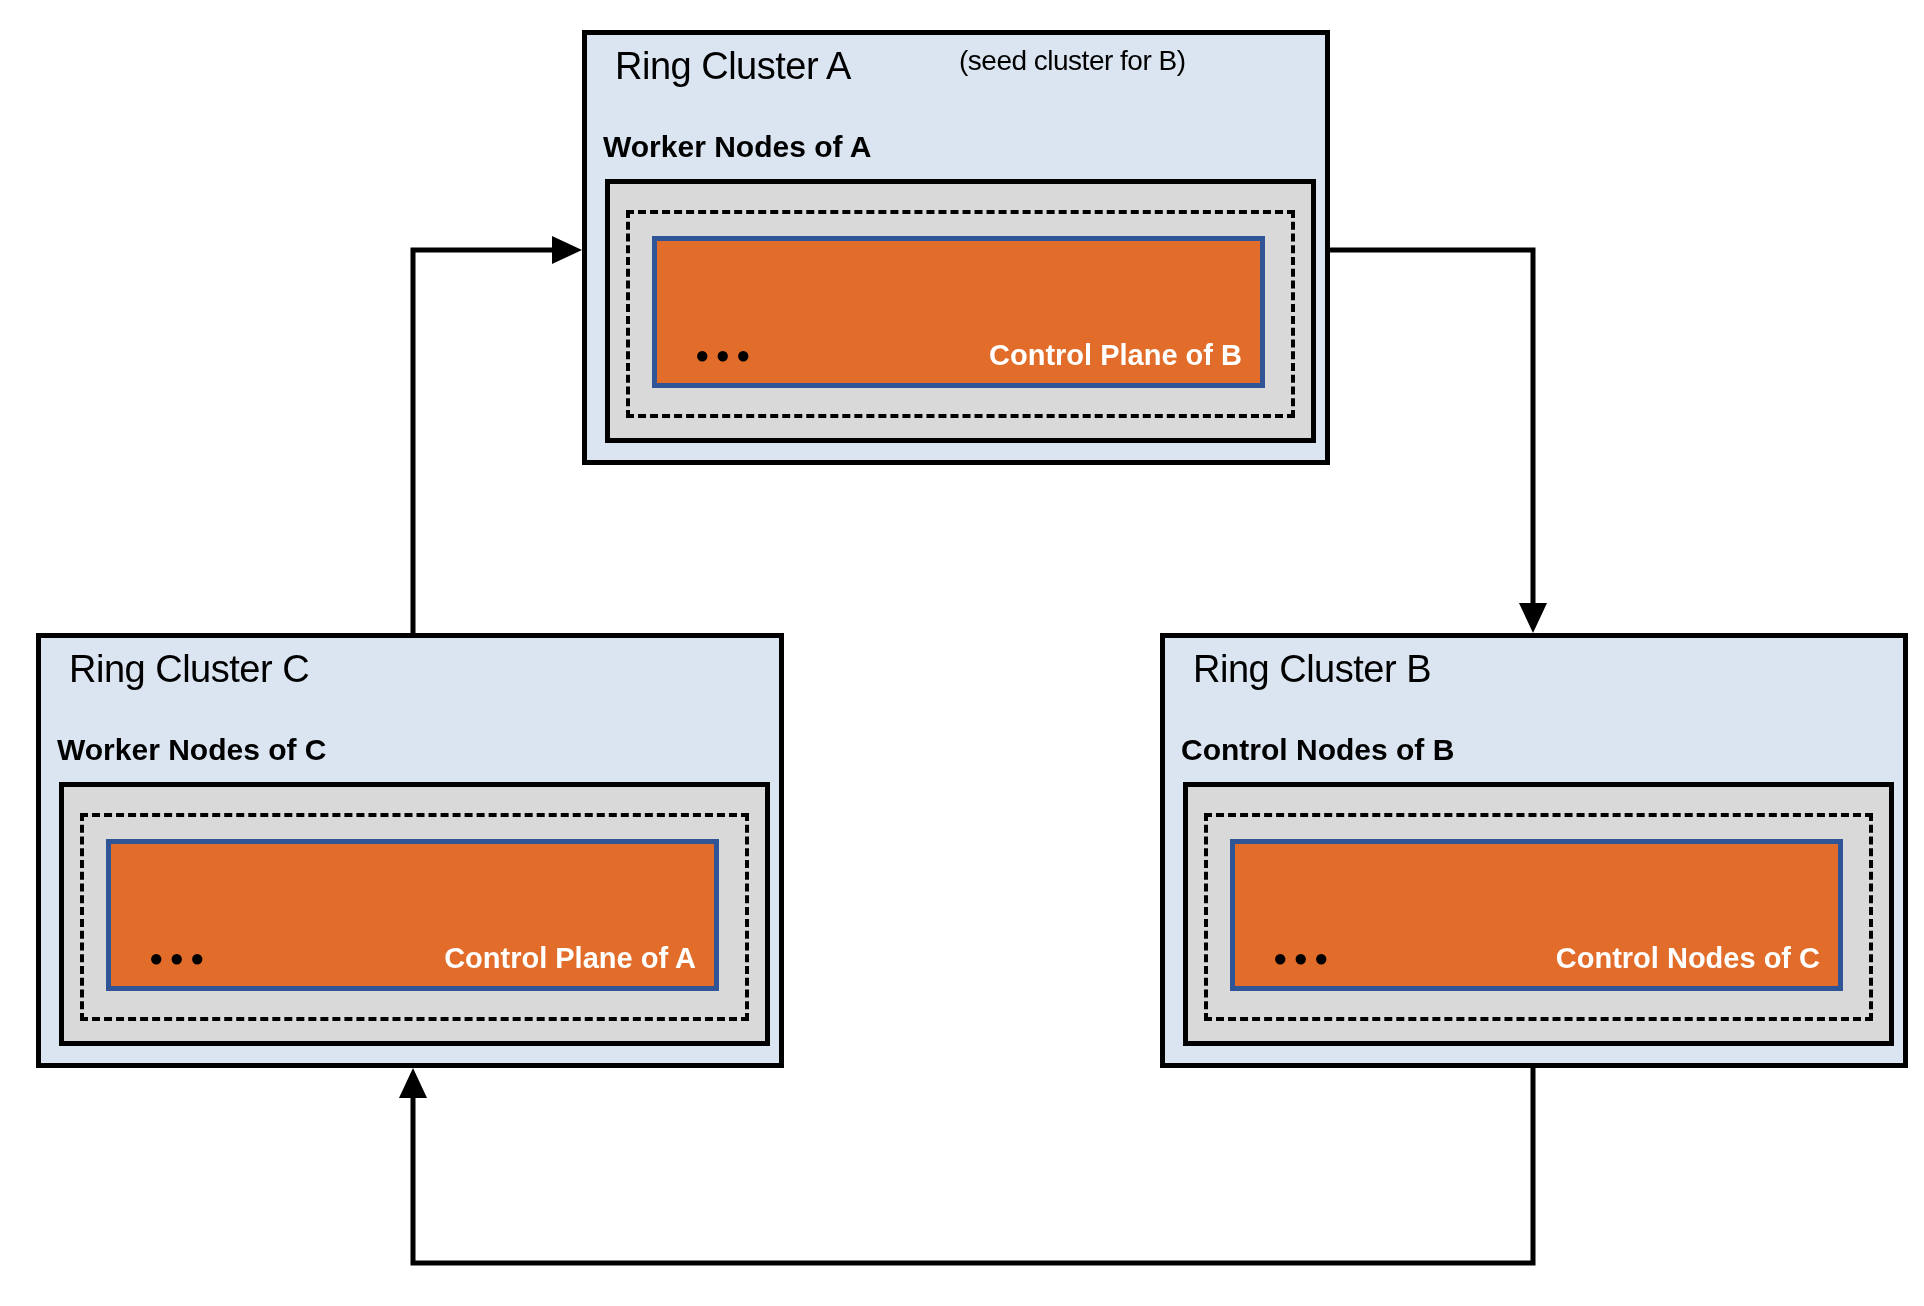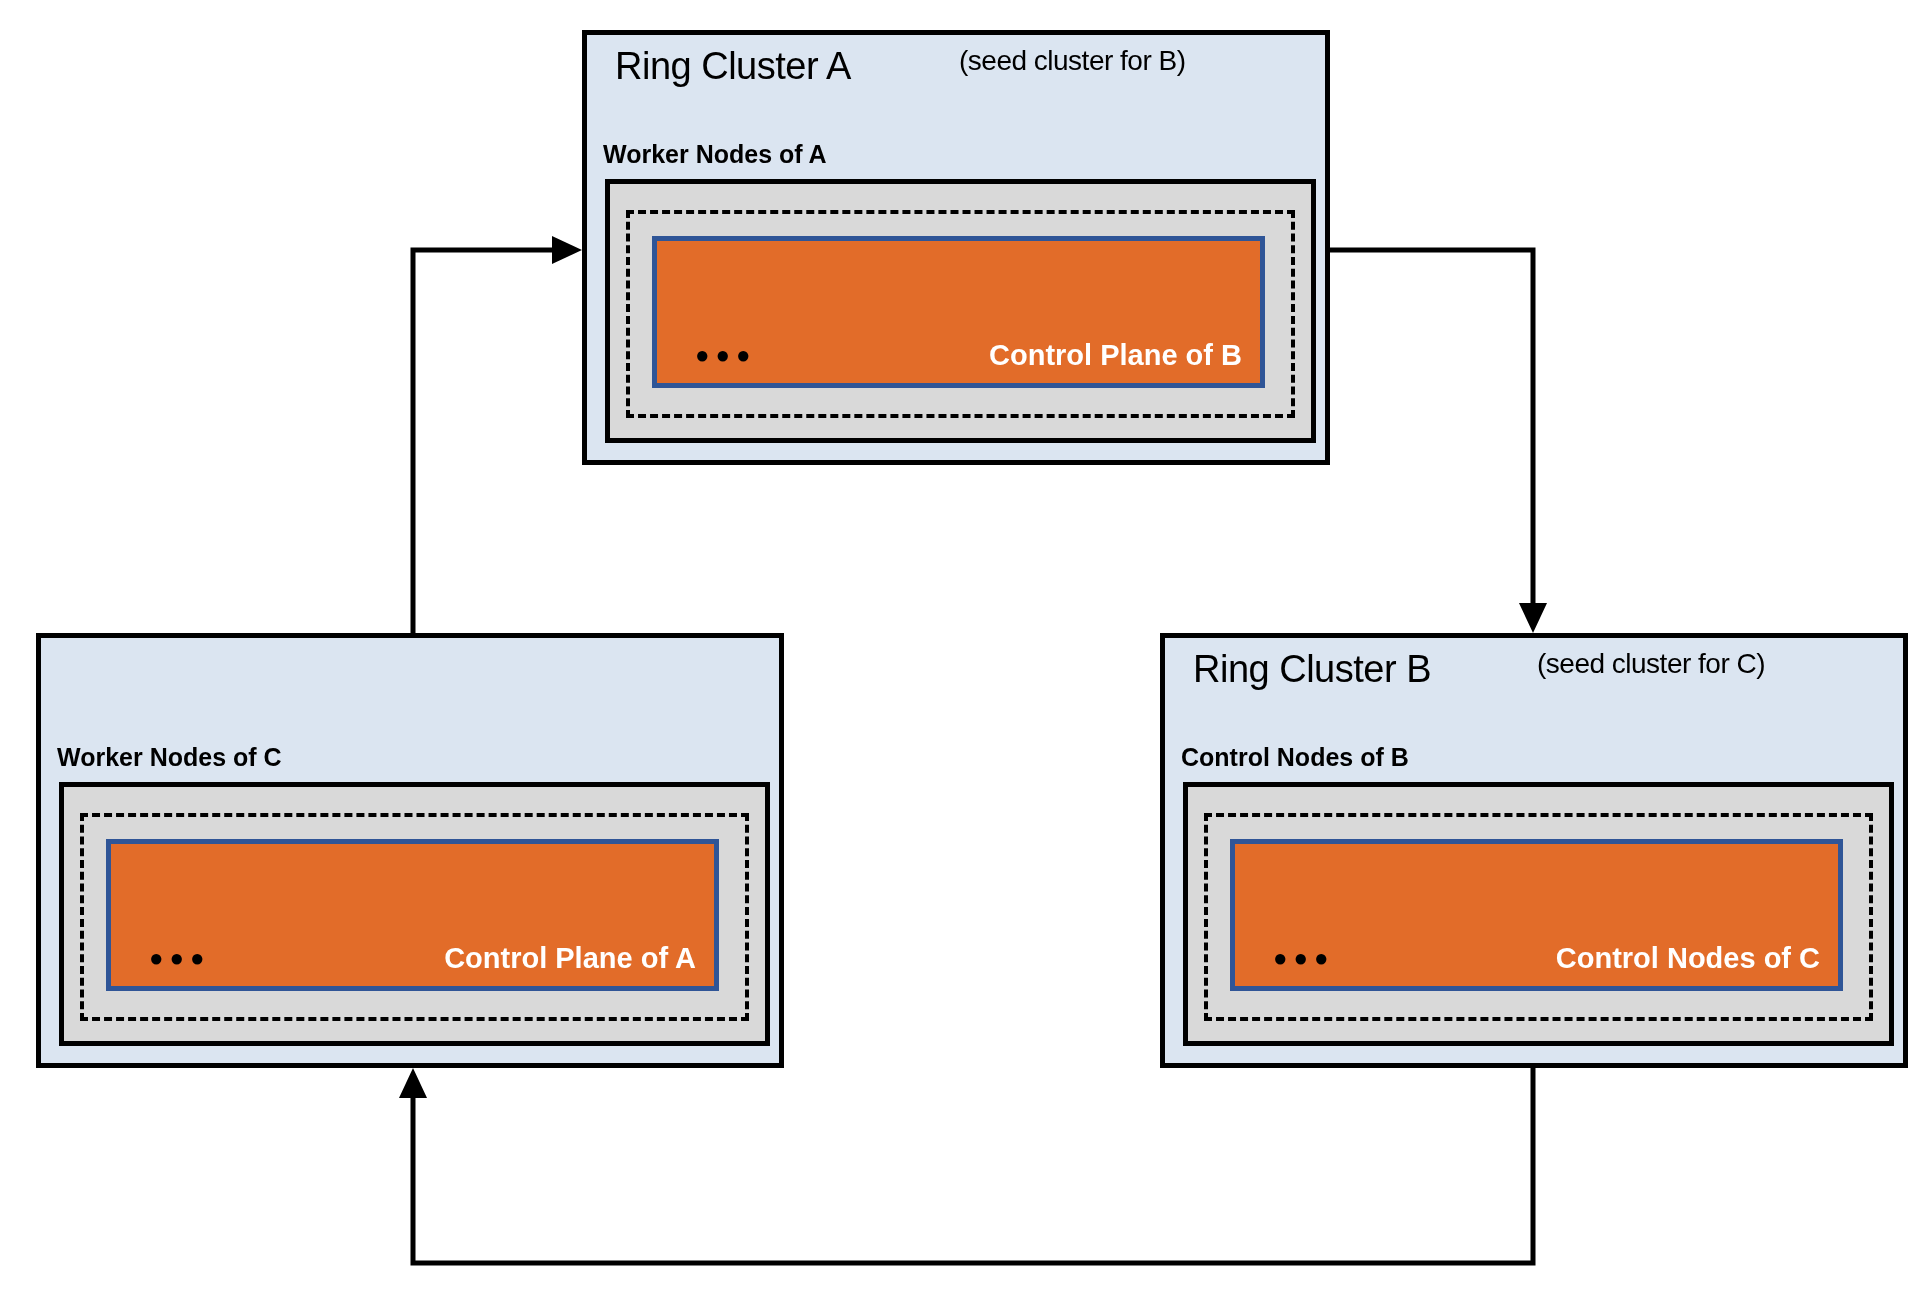--- a/index.html
+++ b/index.html
@@ -38,22 +38,22 @@
     white-space:nowrap;
   }
   .cluster-subtitle{
     position:absolute;left:372px;top:10px;
     font-size:28px;line-height:1.15;
     color:var(--title-text);
     letter-spacing:-0.5px;
     white-space:nowrap;
   }
   .worker-label{
-    position:absolute;left:16px;top:104px;
-    font-size:25px;font-weight:bold;line-height:1.2;
+    position:absolute;left:16px;top:94px;
+    font-size:30px;font-weight:bold;line-height:1.2;
     color:var(--title-text);
     white-space:nowrap;
   }
   .worker-box{
     position:absolute;left:18px;top:144px;
     width:711px;height:264px;
     background:var(--worker-fill);
     border:5px solid var(--cluster-border);
   }
   .dashed-box{
@@ -105,34 +105,34 @@
       <div class="dashed-box">
         <div class="control-box">
           <div class="dots">●●●</div>
           <div class="control-label">Control Plane of B</div>
         </div>
       </div>
     </div>
   </div>
 
   <div class="cluster" id="cluster-c">
+    <div class="cluster-title">Ring Cluster C</div>
     <div class="worker-label">Worker Nodes of C</div>
     <div class="worker-box">
       <div class="dashed-box">
         <div class="control-box">
           <div class="dots">●●●</div>
           <div class="control-label">Control Plane of A</div>
         </div>
       </div>
     </div>
   </div>
 
   <div class="cluster" id="cluster-b">
     <div class="cluster-title">Ring Cluster B</div>
-    <div class="cluster-subtitle">(seed cluster for C)</div>
     <div class="worker-label">Control Nodes of B</div>
     <div class="worker-box">
       <div class="dashed-box">
         <div class="control-box">
           <div class="dots">●●●</div>
           <div class="control-label">Control Nodes of C</div>
         </div>
       </div>
     </div>
   </div>

